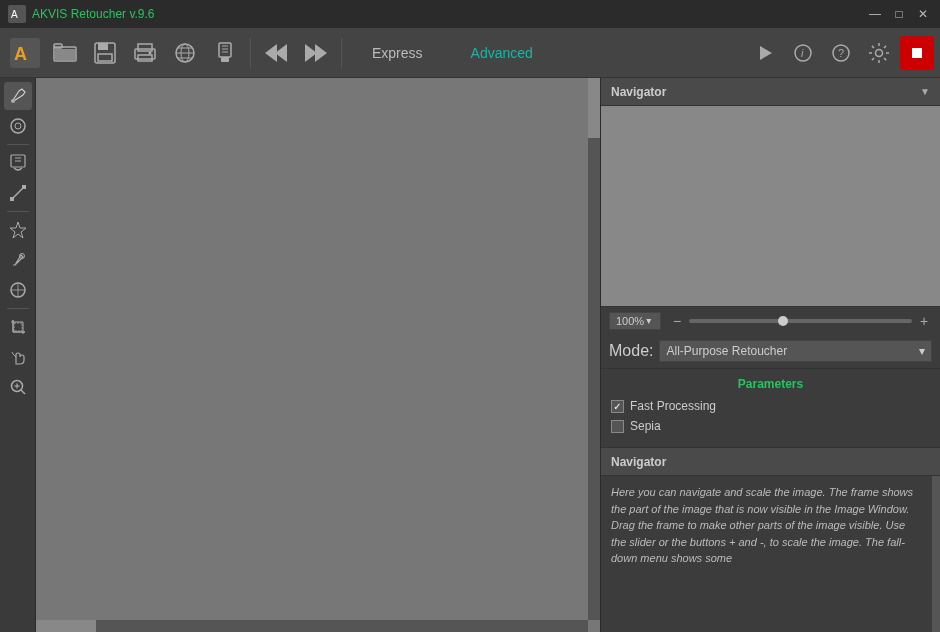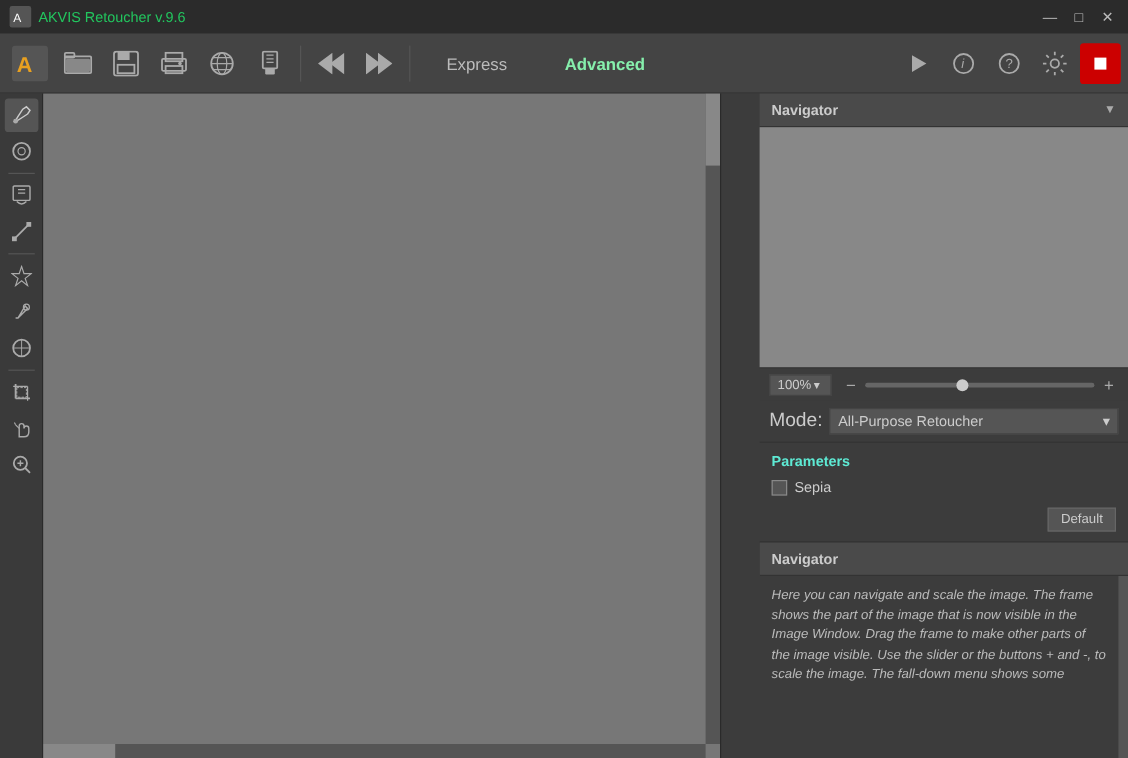--- a/index.html
+++ b/index.html
@@ -77,21 +77,21 @@
       margin: 0 8px;
       gap: 16px;
     }
     .mode-tab {
       padding: 6px 16px;
       cursor: pointer;
       font-size: 14px;
       color: #bbb;
       border-radius: 3px;
     }
-    .mode-tab.active { color: #86efac; font-weight: bold; }
+    .mode-tab.active { color: #14b8a6; font-weight: normal; }
     .toolbar-right {
       margin-left: auto;
       display: flex;
       align-items: center;
       gap: 4px;
     }
     .toolbar-icon-btn {
       width: 34px; height: 34px;
       display: flex; align-items: center; justify-content: center;
       cursor: pointer;
@@ -183,21 +183,20 @@
     }
 
     
     #right-panel {
       width: 340px;
       background: #3c3c3c;
       border-left: 1px solid #2a2a2a;
       display: flex;
       flex-direction: column;
       flex-shrink: 0;
-      padding-left: 32px;
     }
 
     
     .panel-section-header {
       height: 28px;
       background: #4a4a4a;
       display: flex;
       align-items: center;
       padding: 0 10px;
       font-weight: bold;
@@ -290,22 +289,23 @@
       align-items: center;
       justify-content: space-between;
     }
 
     
     #params-section {
       padding: 8px 10px;
       border-bottom: 1px solid #333;
     }
     .params-title {
+      text-align: center;
       font-weight: bold;
-      color: #5eead4;
+      color: #22c55e;
       font-size: 12px;
       margin-bottom: 8px;
     }
     .param-row {
       display: flex;
       align-items: center;
       gap: 6px;
       margin-bottom: 6px;
     }
     .param-checkbox {
@@ -599,29 +599,30 @@
       <span class="mode-label">Mode:</span>
       <div class="mode-select">
         <span>All-Purpose Retoucher</span>
         <span>▾</span>
       </div>
     </div>
 
     <div id="params-section">
       <div class="params-title">Parameters</div>
 
+      <div class="param-row">
+        <div class="param-checkbox checked"></div>
+        <span class="param-label">Fast Processing</span>
+      </div>
 
       <div class="param-row">
         <div class="param-checkbox"></div>
         <span class="param-label">Sepia</span>
       </div>
 
-      <div style="display:flex; justify-content:flex-end; margin-top:4px;">
-        <button class="default-btn">Default</button>
-      </div>
     </div>
 
     <div id="info-section">
       <div class="panel-section-header">
         <span>Navigator</span>
       </div>
       <div class="info-content-row">
         <div id="info-text">Here you can navigate and scale the image. The frame shows the part of the image that is now visible in the Image Window. Drag the frame to make other parts of the image visible. Use the slider or the buttons + and -, to scale the image. The fall-down menu shows some</div>
         <div id="info-section-scrollbar"></div>
       </div>

